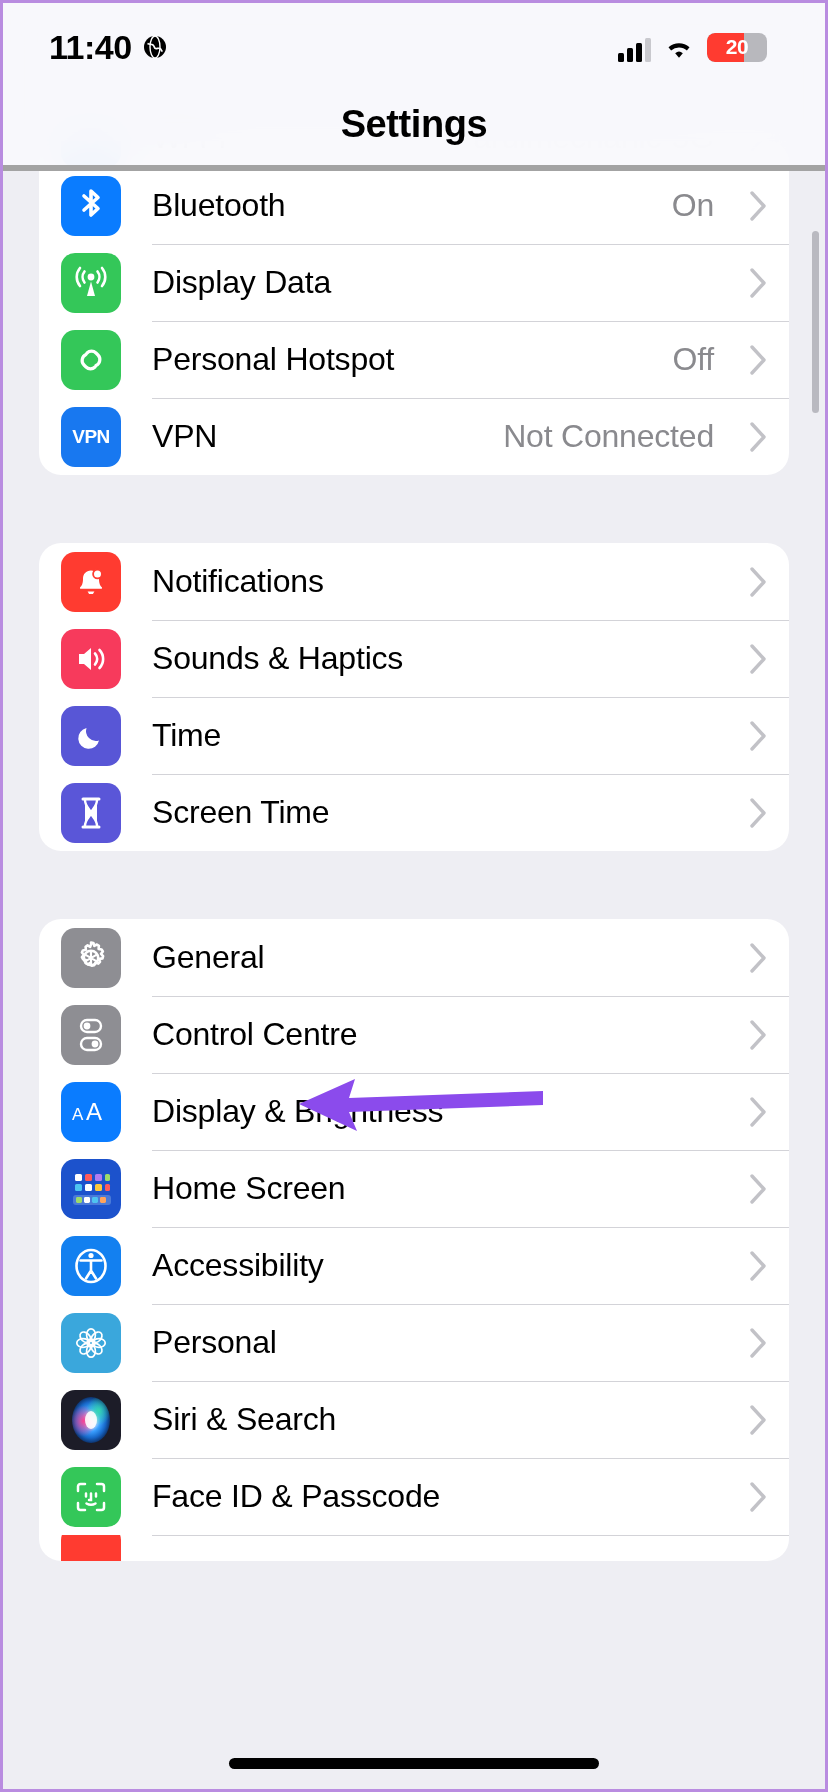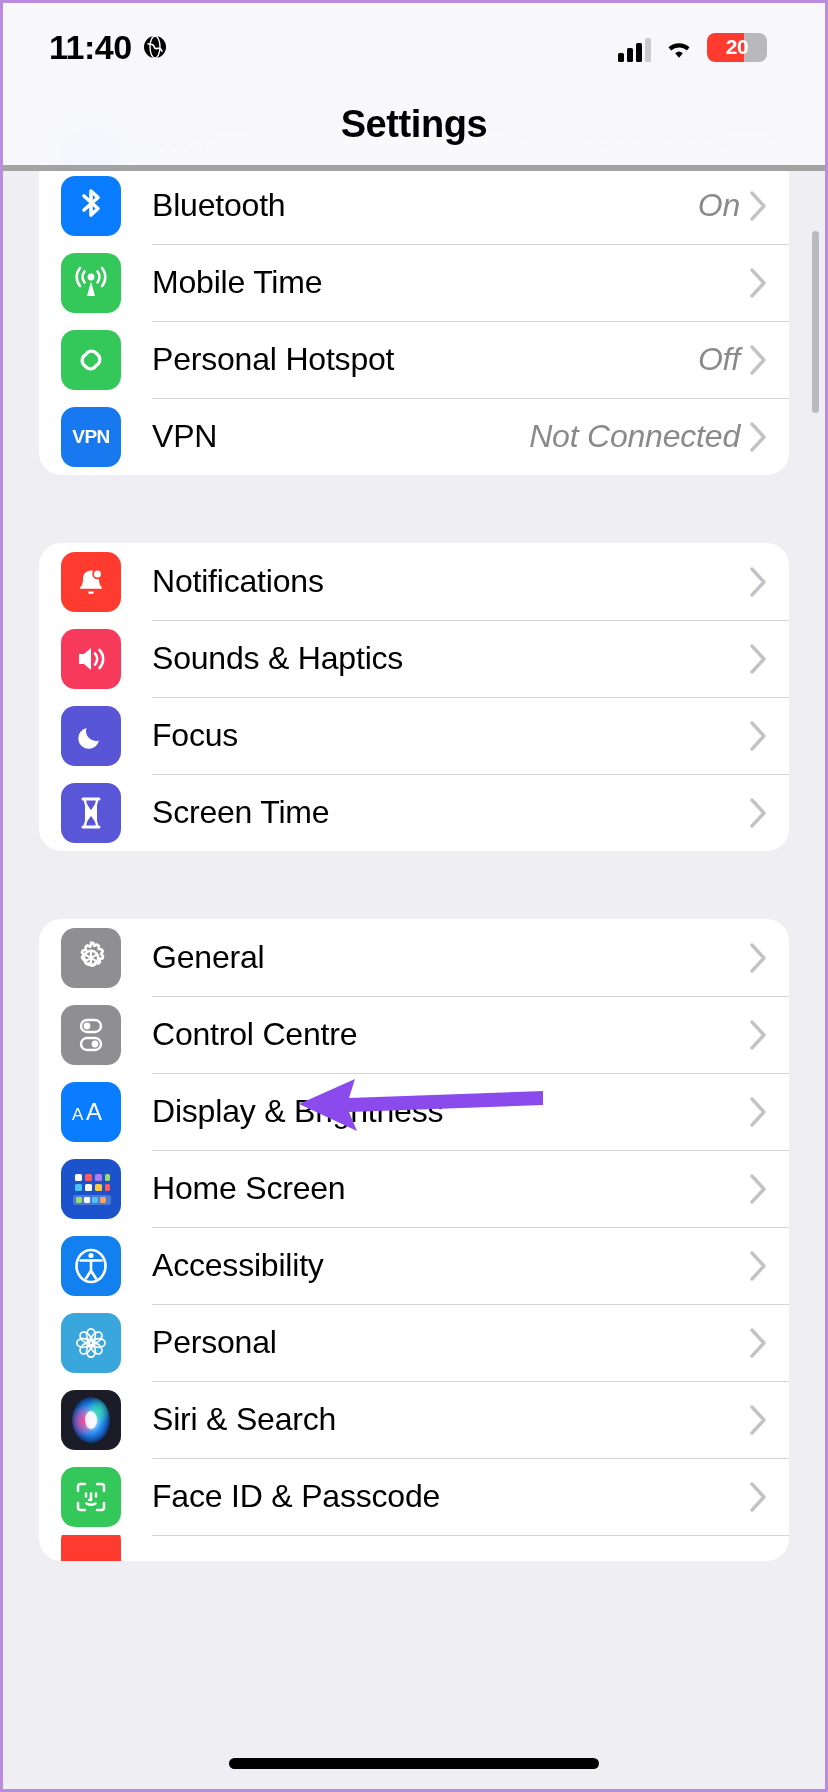--- a/index.html
+++ b/index.html
@@ -90,21 +90,21 @@
     display:flex; align-items:center; justify-content:center;
     overflow:hidden;
   }
   .lbl {
     flex:1 1 auto; margin-left:31px;
     font-size:32px; color:#000; letter-spacing:-0.2px;
     white-space:nowrap;
   }
   .val {
     font-size:32px; color:#8a8a8e; letter-spacing:-0.2px;
-    margin-right:10px; white-space:nowrap;font-style:italic;
+    margin-right:36px; white-space:nowrap;
   }
   .chev {
     flex:0 0 auto; margin-right:22px;
     width:17px; height:30px;
   }
   .chev svg { display:block; }
 
   .gap { height:68px; }
 
   
@@ -179,21 +179,21 @@
 
       <div class="row">
         <div class="ic" style="background:#34c759;">
           <svg width="44" height="44" viewBox="0 0 44 44">
             <circle cx="22" cy="16" r="3.4" fill="#fff"></circle>
             <path d="M22 20.5L18 35h8z" fill="#fff"></path>
             <path d="M15.5 10.5a9 9 0 000 11M28.5 10.5a9 9 0 010 11" fill="none" stroke="#fff" stroke-width="2.6" stroke-linecap="round"></path>
             <path d="M11 7a14 14 0 000 18M33 7a14 14 0 010 18" fill="none" stroke="#fff" stroke-width="2.6" stroke-linecap="round"></path>
           </svg>
         </div>
-        <div class="lbl">Mobile Time</div>
+        <div class="lbl">Display Data</div>
         <div class="val"></div>
         <div class="chev">
           <svg width="17" height="30" viewBox="0 0 17 30">
               <path d="M2 2l12 13L2 28" fill="none" stroke="#c2c2c7" stroke-width="3.4" stroke-linecap="round" stroke-linejoin="round"></path>
             </svg>
         </div>
       </div>
 
       <div class="row">
         <div class="ic" style="background:#34c759;">
@@ -261,21 +261,21 @@
             </svg>
         </div>
       </div>
 
       <div class="row">
         <div class="ic" style="background:#5856d6;">
           <svg width="34" height="34" viewBox="0 0 34 34">
             <path d="M25 21.5A10 10 0 0112.5 9 10.5 10.5 0 1025 21.5z" fill="#fff"></path>
           </svg>
         </div>
-        <div class="lbl">Focus</div>
+        <div class="lbl">Time</div>
         <div class="val"></div>
         <div class="chev">
           <svg width="17" height="30" viewBox="0 0 17 30">
               <path d="M2 2l12 13L2 28" fill="none" stroke="#c2c2c7" stroke-width="3.4" stroke-linecap="round" stroke-linejoin="round"></path>
             </svg>
         </div>
       </div>
 
       <div class="row">
         <div class="ic" style="background:#5a56d8;">

